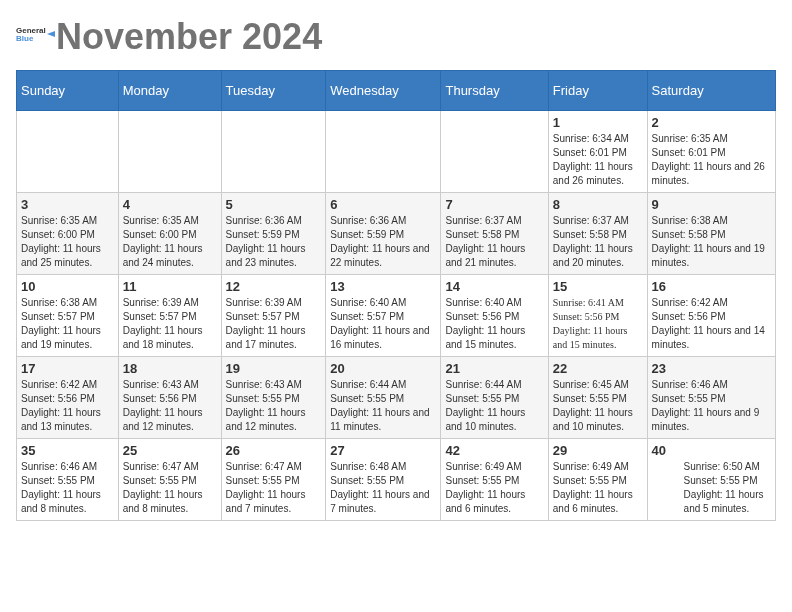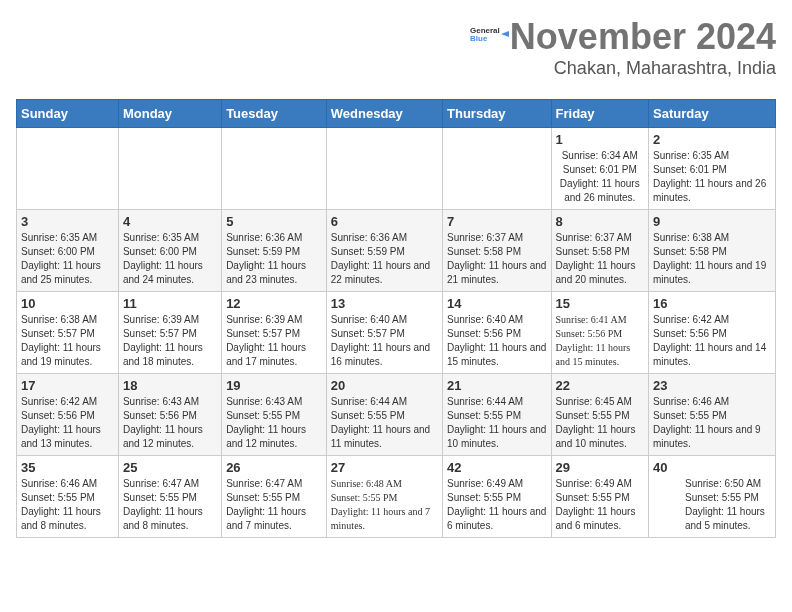--- a/index.html
+++ b/index.html
@@ -5,23 +5,23 @@
     * { box-sizing: border-box; margin: 0; padding: 0; }
     body {
       font-family: Arial, sans-serif;
       background: #fff;
       width: 792px;
       min-height: 612px;
       padding: 16px;
     }
     .header-area {
       display: flex;
-      justify-content: flex-end;
+      justify-content: flex-start;
       align-items: flex-start;
-      margin-bottom: 20px;
+      margin-bottom: 12px;
     }
     .logo {
       display: flex;
       align-items: center;
       gap: 4px;
     }
     .title-area {
       text-align: right;
     }
     .month-title {
@@ -34,24 +34,24 @@
       color: #555;
     }
     table {
       width: 100%;
       border-collapse: collapse;
       font-size: 11px;
     }
     thead tr th {
       background: #3a7abf;
       color: #fff;
-      padding: 6px 4px;
+      padding: 12px 4px;
       text-align: left;
       font-size: 13px;
-      font-weight: bold;
+      font-weight: normal;
       border: 1px solid #2a6aaf;
       margin-left: 9px;
     }
     tbody tr td {
       border: 1px solid #ccc;
       vertical-align: top;
       padding: 4px;
       height: 80px;
       background: #fff;
     }
@@ -80,21 +80,20 @@
 <div class="header-area">
   <div class="logo">
   <svg width="40" height="36" viewBox="0 0 80 36">
     <text x="0" y="16" font-size="16" font-weight="bold" font-family="Arial" fill="#333">General</text>
     <polygon points="62,18 78,12 78,24" fill="#4a90d9"></polygon>
     <text x="0" y="32" font-size="16" font-weight="bold" font-family="Arial" fill="#4a90d9">Blue</text>
   </svg>
 </div>
   <div class="title-area">
     <div class="month-title">November 2024</div>
-    <div class="location-title">Chakan, Maharashtra, India</div>
   </div>
 </div>
 
 <table>
   <thead>
     <tr>
     <th>Sunday</th>
         <th>Monday</th>
         <th>Tuesday</th>
         <th>Wednesday</th>
@@ -105,21 +104,21 @@
   </thead>
   <tbody id="calendar-body">
   <tr>
         <td class="empty-cell"></td>
         <td class="empty-cell"></td>
         <td class="empty-cell"></td>
         <td class="empty-cell"></td>
         <td class="empty-cell"></td>
         <td>
           <span class="day-number">1</span>
-          <div class="cell-info" style="white-space: pre-line; text-align: center;">Sunrise: 6:34 AM
+          <div class="cell-info" style="white-space: pre-line;">Sunrise: 6:34 AM
 Sunset: 6:01 PM
 Daylight: 11 hours and 26 minutes.</div>
         </td>
         <td>
           <span class="day-number">2</span>
           <div class="cell-info" style="white-space: pre-line;">Sunrise: 6:35 AM
 Sunset: 6:01 PM
 Daylight: 11 hours and 26 minutes.</div>
         </td>
       </tr>
@@ -269,21 +268,21 @@
 Daylight: 11 hours and 8 minutes.</div>
         </td>
         <td>
           <span class="day-number">26</span>
           <div class="cell-info" style="white-space: pre-line;">Sunrise: 6:47 AM
 Sunset: 5:55 PM
 Daylight: 11 hours and 7 minutes.</div>
         </td>
         <td>
           <span class="day-number">27</span>
-          <div class="cell-info" style="white-space: pre-line; font-family: Liberation Serif, serif;">Sunrise: 6:48 AM
+          <div class="cell-info" style="white-space: pre-line;">Sunrise: 6:48 AM
 Sunset: 5:55 PM
 Daylight: 11 hours and 7 minutes.</div>
         </td>
         <td>
           <span class="day-number">42</span>
           <div class="cell-info" style="white-space: pre-line;">Sunrise: 6:49 AM
 Sunset: 5:55 PM
 Daylight: 11 hours and 6 minutes.</div>
         </td>
         <td>

